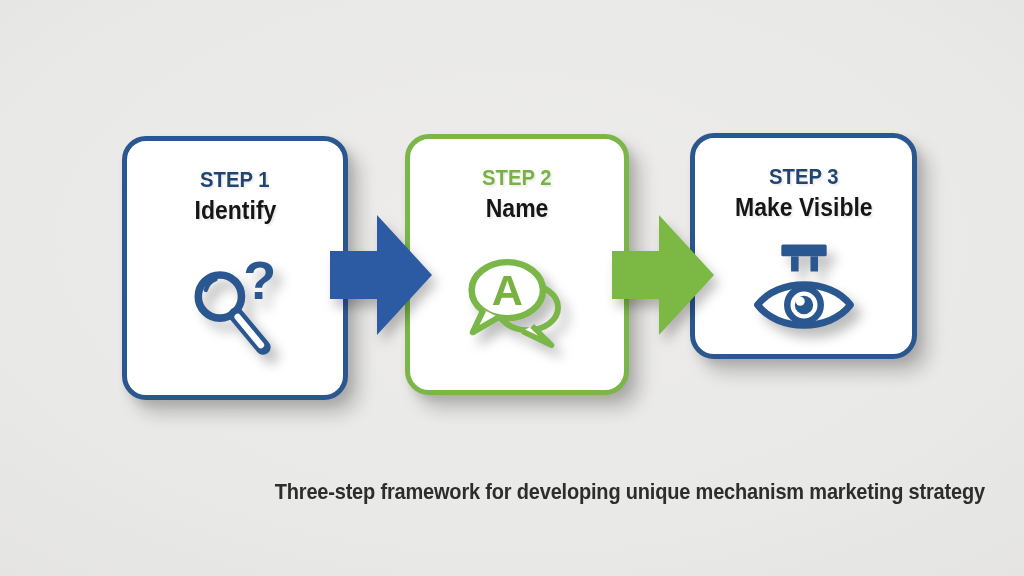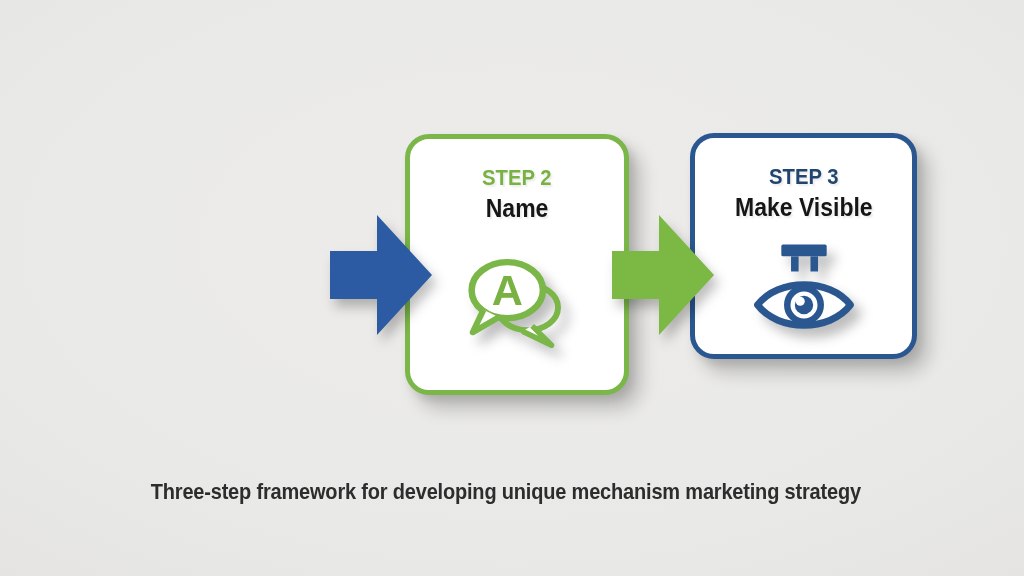--- a/index.html
+++ b/index.html
@@ -73,36 +73,49 @@
     filter: drop-shadow(5px 8px 6px rgba(0,0,0,0.25));
   }
   .arrow1 { left: 325px; top: 211px; }
   .arrow2 { left: 607px; top: 211px; }
 
   
   .caption {
     position: absolute;
     left: 0; right: 12px;
     top: 480px;
-    text-align: center;
+    text-align: right;
   }
   .caption span {
     display: inline-block;
     font-size: 21.5px;
     font-weight: bold;
     color: var(--caption-color, #2d2d2d);
     transform: scaleX(0.93);
     letter-spacing: -0.2px;
   }
 </style>
 </head>
 <body>
 
 <div class="stage">
 
+  <div class="card card1 accent-navy">
+    <div class="step-label">STEP 1</div>
+    <div class="step-title">Identify</div>
+    <div class="icon-wrap">
+      <svg viewBox="0 0 100 100" width="108" height="112">
+        <circle class="stroke-navy" cx="36" cy="44" r="20" fill="none" stroke-width="7"></circle>
+        <path class="stroke-navy" d="M 23,38 A 15 15 0 0 1 32,28" fill="none" stroke-width="4" stroke-linecap="round"></path>
+        <line class="stroke-navy" x1="51" y1="61" x2="76" y2="91" stroke-width="14" stroke-linecap="round"></line>
+        <line x1="52.5" y1="63" x2="74" y2="89" stroke="#ffffff" stroke-width="6" stroke-linecap="round"></line>
+        <text class="fill-navy icon-letter" x="73" y="46" font-size="50" text-anchor="middle">?</text>
+      </svg>
+    </div>
+  </div>
 
   <svg class="arrow arrow1" width="112" height="128" viewBox="0 0 112 128">
     <polygon points="5,40 52,40 52,4 107,64 52,124 52,88 5,88" fill="#2d5ba3"></polygon>
   </svg>
 
   <div class="card card2 accent-green">
     <div class="step-label">STEP 2</div>
     <div class="step-title">Name</div>
     <div class="icon-wrap">
       <svg viewBox="0 0 100 100" width="108" height="112">

